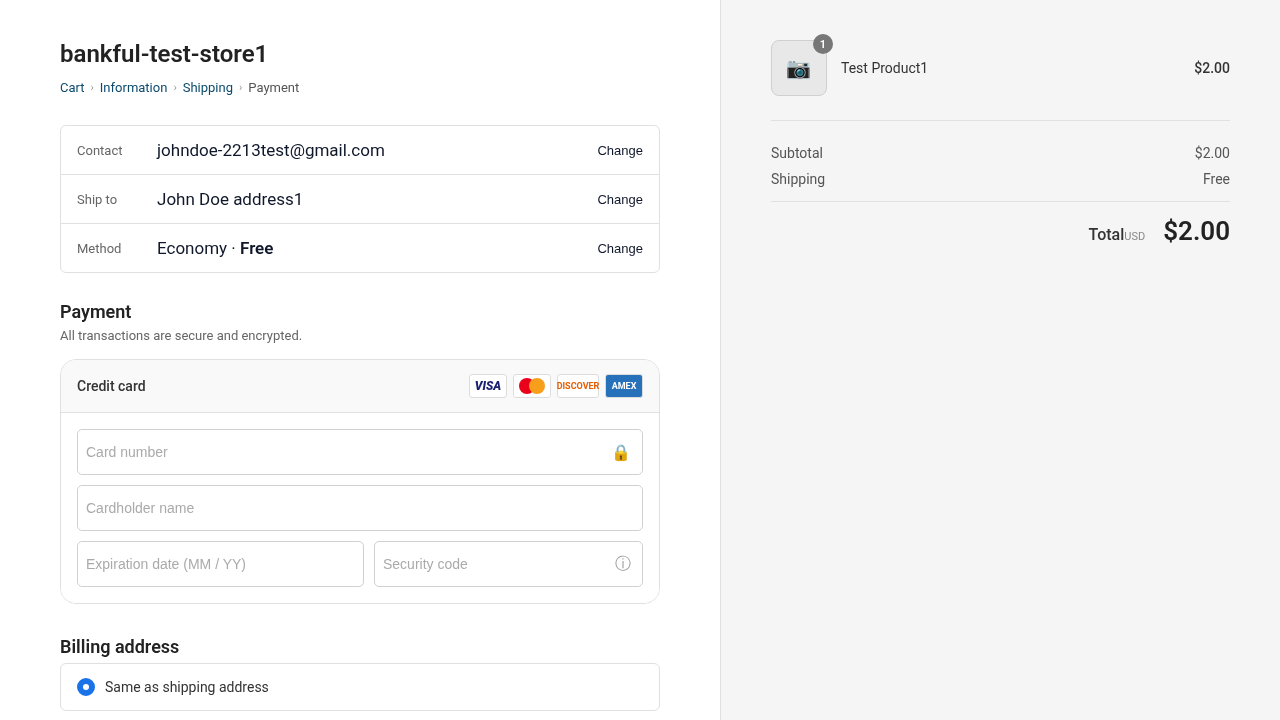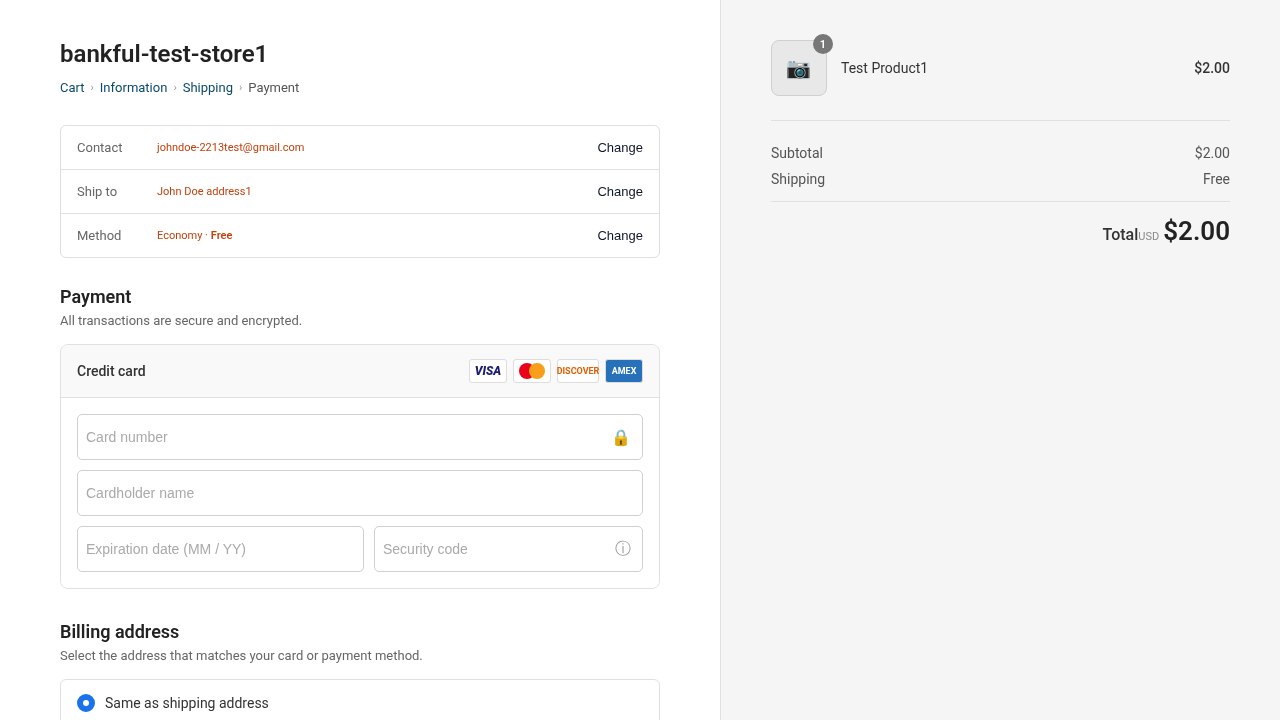--- a/index.html
+++ b/index.html
@@ -63,22 +63,22 @@
       border-bottom: none;
     }
     .info-label {
       width: 80px;
       color: #666;
       font-size: 13px;
       flex-shrink: 0;
     }
     .info-value {
       flex: 1;
-      font-size: 11px;
-      color: #c2410c;
+      font-size: 17px;
+      color: #0f172a;
     }
     .info-value strong {
       font-weight: 600;
     }
     .change-btn {
       color: #0f172a;
       background: none;
       border: none;
       cursor: pointer;
       font-size: 13px;
@@ -90,21 +90,21 @@
       margin-bottom: 6px;
       color: #222;
     }
     .section-subtitle {
       font-size: 13px;
       color: #666;
       margin-bottom: 16px;
     }
     .payment-box {
       border: 1px solid #e0e0e0;
-      border-radius: 8px;
+      border-radius: 16px;
       overflow: hidden;
       margin-bottom: 32px;
     }
     .payment-header {
       display: flex;
       align-items: center;
       justify-content: space-between;
       padding: 14px 16px;
       background: #f9f9f9;
       border-bottom: 1px solid #e0e0e0;
@@ -328,21 +328,21 @@
       margin-top: 4px;
     }
     .total-label {
       font-size: 16px;
       color: #333;
       font-weight: 500;
     }
     .total-amount {
       display: flex;
       align-items: baseline;
-      gap: 4px;
+      gap: 18px;
     }
     .total-currency {
       font-size: 11px;
       color: #888;
     }
     .total-value {
       font-size: 26px;
       font-weight: 600;
       color: #222;
     }
@@ -411,21 +411,20 @@
         <input type="text" class="field-input" placeholder="Expiration date (MM / YY)" style="">
         <div class="input-wrapper">
           <input type="text" class="field-input" placeholder="Security code" style="">
           <span class="input-icon">ⓘ</span>
         </div>
       </div>
     </div>
   </div>
 
   <h2 class="billing-title">Billing address</h2>
-  <p class="billing-subtitle">Select the address that matches your card or payment method.</p>
 
   <div class="radio-box">
     <div class="radio-btn"></div>
     <span class="radio-label">Same as shipping address</span>
   </div>
 </div>
 
 <div class="right-panel">
   <div class="product-row">
     <div class="product-img">

